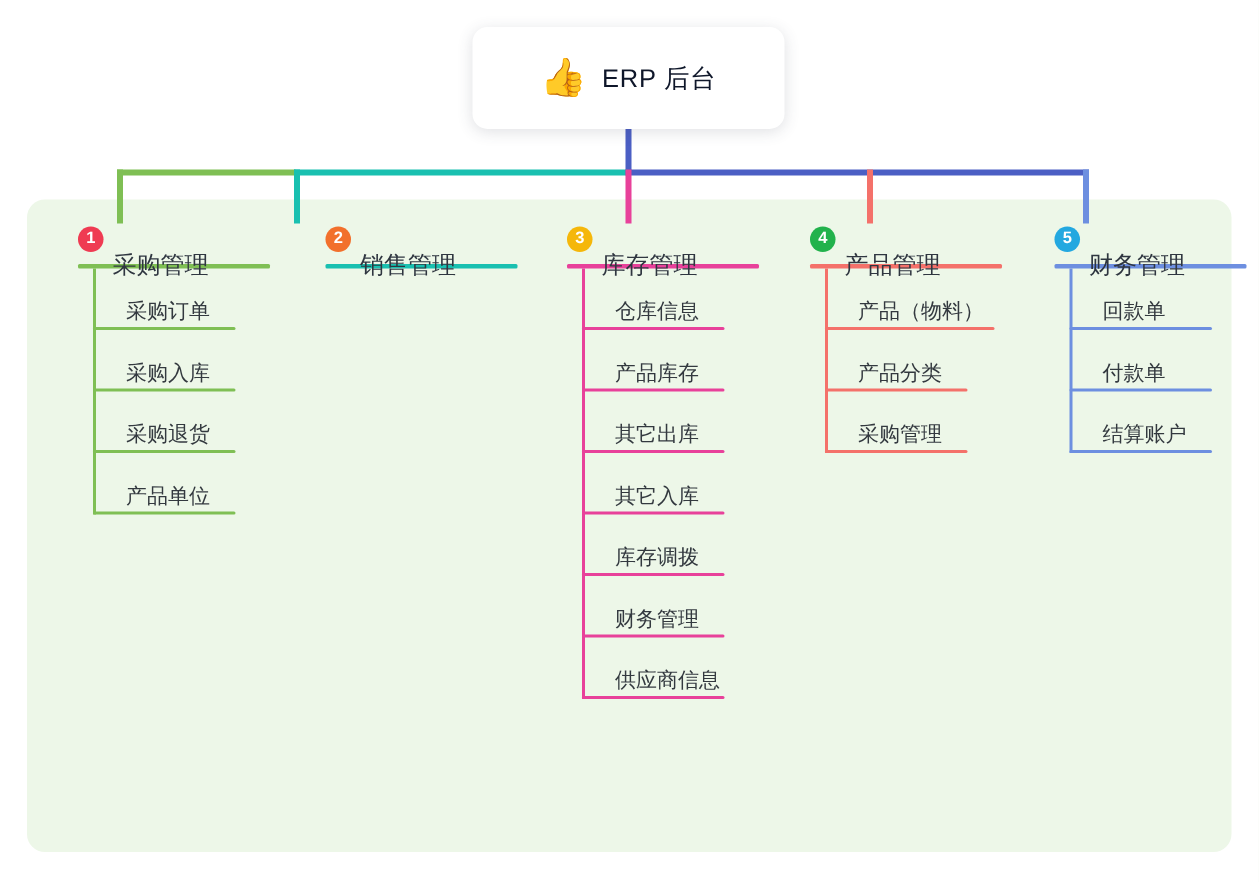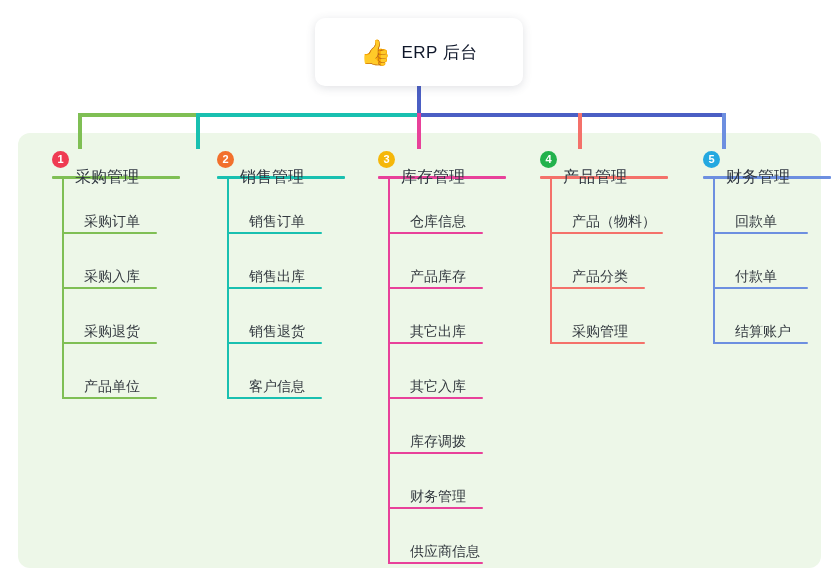--- a/index.html
+++ b/index.html
@@ -115,21 +115,21 @@
   }
   .spine {
     position: absolute;
     left: 0;
     top: 0;
     bottom: 0;
     width: 2px;
   }
   .leaf {
     position: relative;
-    height: 55px;
+    height: 41px;
     box-sizing: border-box;
     display: flex;
     align-items: flex-end;
     padding-left: 22px;
     padding-bottom: 4px;
   }
   .leaf-text {
     font-size: 14px;
     color: #33393f;
     white-space: nowrap;
@@ -198,39 +198,20 @@
             <div class="leaf-rule" style="background: rgb(127, 191, 84);"></div>
           </div>
         </div>
       </div>
       <div class="branch" style="left: 197px;">
         <div class="branch-head">
           <span class="badge" style="background: rgb(242, 112, 44);">2</span>
           <span class="branch-label">销售管理</span>
         </div>
         <div class="branch-rule" style="background: rgb(25, 192, 176);"></div>
-        <div class="leaves">
-          <div class="spine" style="background: rgb(25, 192, 176);"></div>
-          <div class="leaf">
-            <span class="leaf-text">销售订单</span>
-            <div class="leaf-rule" style="background: rgb(25, 192, 176);"></div>
-          </div>
-          <div class="leaf">
-            <span class="leaf-text">销售出库</span>
-            <div class="leaf-rule" style="background: rgb(25, 192, 176);"></div>
-          </div>
-          <div class="leaf">
-            <span class="leaf-text">销售退货</span>
-            <div class="leaf-rule" style="background: rgb(25, 192, 176);"></div>
-          </div>
-          <div class="leaf">
-            <span class="leaf-text">客户信息</span>
-            <div class="leaf-rule" style="background: rgb(25, 192, 176);"></div>
-          </div>
-        </div>
       </div>
       <div class="branch" style="left: 358px;">
         <div class="branch-head">
           <span class="badge" style="background: rgb(245, 183, 10);">3</span>
           <span class="branch-label">库存管理</span>
         </div>
         <div class="branch-rule" style="background: rgb(232, 65, 154);"></div>
         <div class="leaves">
           <div class="spine" style="background: rgb(232, 65, 154);"></div>
           <div class="leaf">

